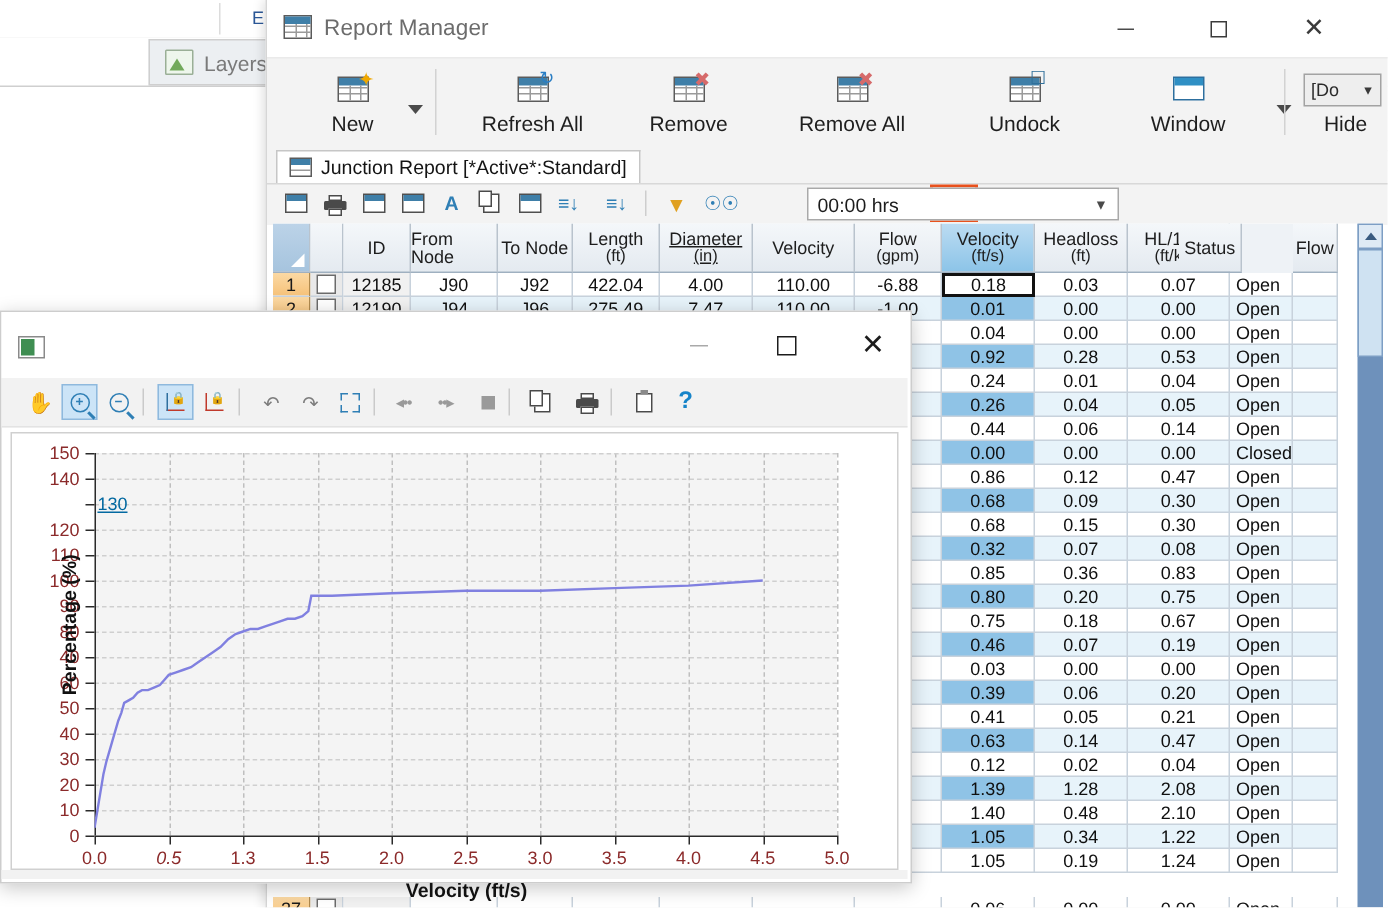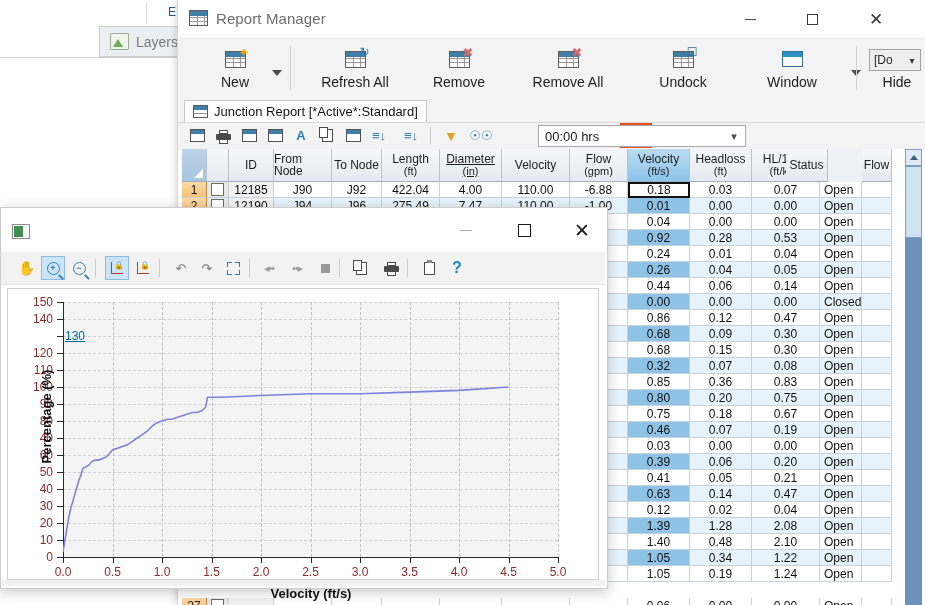--- a/index.html
+++ b/index.html
@@ -1082,23 +1082,23 @@
         <div class="ylab" style="top: 40px; right: 513px; color: #0369a1; text-decoration: underline;">130</div>
         <div class="ytick" style="top: 30px;"></div>
         <div class="ylab" style="top: 23px; right: 545px; color: rgb(139, 42, 42);">140</div>
         <div class="ytick" style="top: 13px;"></div>
         <div class="ylab" style="top: 6px; right: 545px; color: rgb(139, 42, 42);">150</div>
       </div>
     <div id="ticks-x">
         <div class="xtick" style="left: 55px;"></div>
         <div class="xlab" style="left: 35px; width: 40px; color: rgb(139, 42, 42);">0.0</div>
         <div class="xtick" style="left: 104.5px;"></div>
-        <div class="xlab" style="left: 84.5px; width: 40px; color: rgb(139, 42, 42);">0.5</div>
+        <div class="xlab" style="left: 84.5px; width: 40px; color: rgb(139, 42, 42); font-style: italic;">0.5</div>
         <div class="xtick" style="left: 154px;"></div>
-        <div class="xlab" style="left: 134px; width: 40px; color: rgb(139, 42, 42);">1.0</div>
+        <div class="xlab" style="left: 134px; width: 40px; color: rgb(139, 42, 42);">1.3</div>
         <div class="xtick" style="left: 203.5px;"></div>
         <div class="xlab" style="left: 183.5px; width: 40px; color: rgb(139, 42, 42);">1.5</div>
         <div class="xtick" style="left: 253px;"></div>
         <div class="xlab" style="left: 233px; width: 40px; color: rgb(139, 42, 42);">2.0</div>
         <div class="xtick" style="left: 302.5px;"></div>
         <div class="xlab" style="left: 282.5px; width: 40px; color: rgb(139, 42, 42);">2.5</div>
         <div class="xtick" style="left: 352px;"></div>
         <div class="xlab" style="left: 332px; width: 40px; color: rgb(139, 42, 42);">3.0</div>
         <div class="xtick" style="left: 401.5px;"></div>
         <div class="xlab" style="left: 381.5px; width: 40px; color: rgb(139, 42, 42);">3.5</div>

